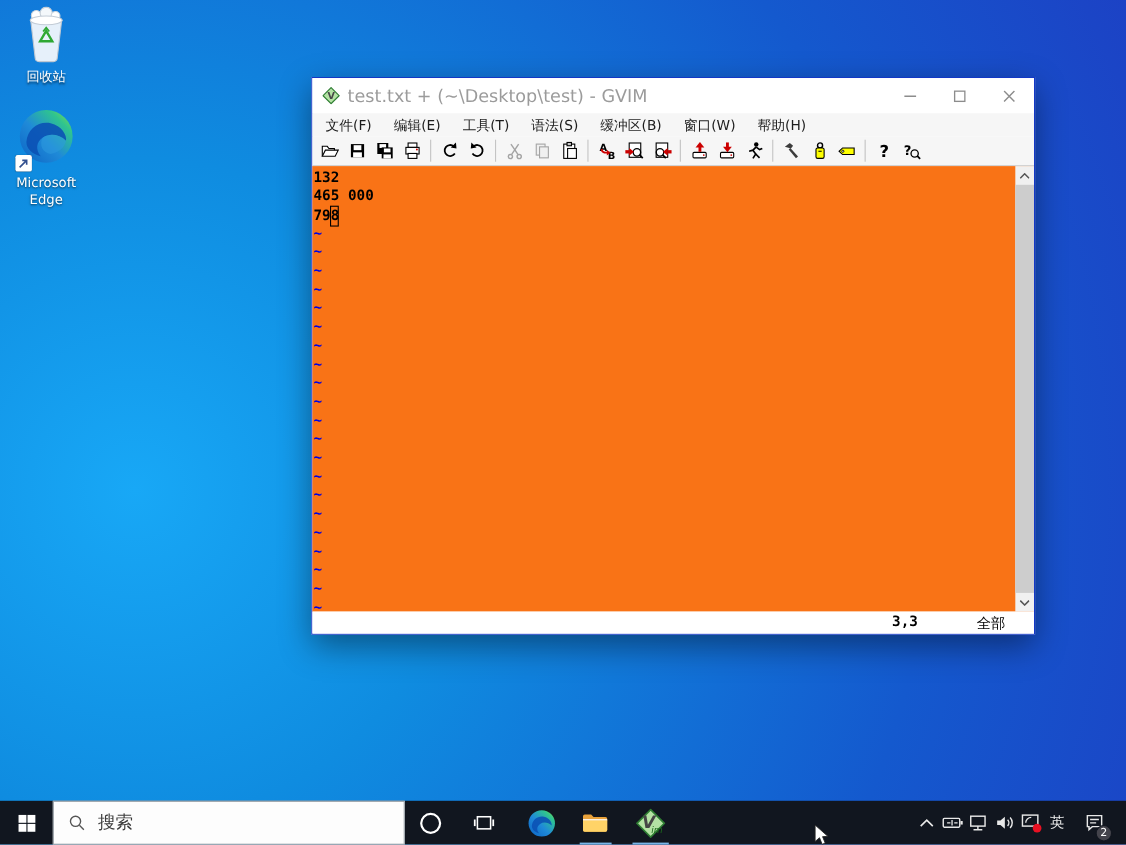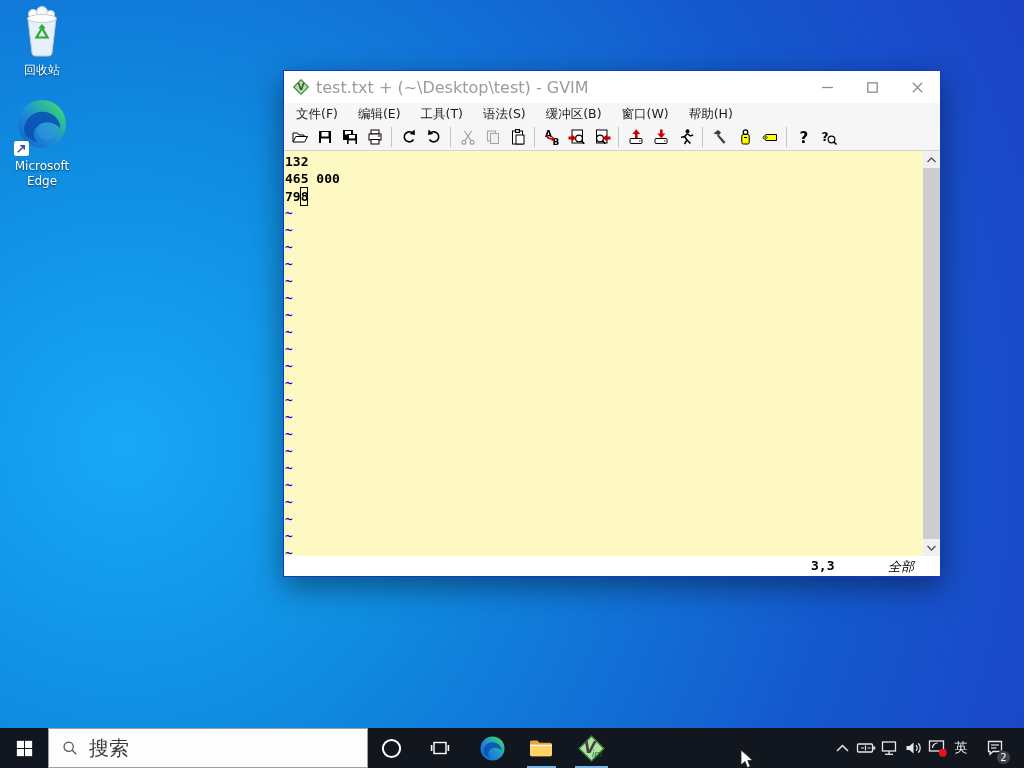--- a/index.html
+++ b/index.html
@@ -39,48 +39,48 @@
   .wc-btn { width:45px; height:100%; display:flex; align-items:center; justify-content:center; }
 
   .menubar { height:21px; background:#f6f6f6; display:flex; align-items:center; padding-left:2px; }
   .menu-item { font-size:12.5px; color:#1d1d1d; padding:0 10px; line-height:21px; }
 
   .toolbar { height:27px; background:#f6f6f6; border-bottom:1px solid #d2d2d2; display:flex; align-items:center; padding-left:3px; }
   .tb-btn { width:25px; height:24px; display:flex; align-items:center; justify-content:center; }
   .tb-btn.dim { opacity:.9; }
   .tb-sep { width:1px; height:20px; background:#c4c4c4; margin:0 4px; }
 
-  .editor { position:relative; height:405px; background:#fef9c3; }
+  .editor { position:relative; height:405px; background:#f97316; }
   .buffer {
     position:absolute; left:0; right:17px; top:0; bottom:0; overflow:hidden;
     padding:2px 0 0 1px; font:bold 13px/17px "DejaVu Sans Mono", monospace;
     color:#000; white-space:pre;
   }
   .bufline { height:17px; }
   .tilde-line { height:17px; color:#0000e4; }
   .hcursor { display:inline-block; width:8px; border:1px solid #000; margin:0 -1px; }
 
   .scrollbar { position:absolute; right:0; top:0; width:17px; height:100%; background:#f0f0f0; }
   .sb-btn { position:absolute; left:0; width:17px; height:17px; display:flex; align-items:center; justify-content:center; }
   .sb-up { top:0; } .sb-down { bottom:0; }
   .sb-thumb { position:absolute; left:0; top:17px; bottom:17px; width:17px; background:#cdcdcd; }
 
   .statusbar { height:20px; position:relative; background:#fff; }
   .ruler { position:absolute; left:499px; top:2px; font:bold 13px "DejaVu Sans Mono", monospace; color:#000;margin-left:28px; }
-  .pos { position:absolute; right:26px; top:2px; font-size:13px; color:#000;font-style:italic; }
+  .pos { position:absolute; right:26px; top:2px; font-size:13px; color:#000; }
 
   
   .taskbar { position:absolute; left:0; bottom:0; width:1024px; height:40px; background:#11161f; }
   .start-btn { position:absolute; left:0; top:0; width:48px; height:40px; display:flex; align-items:center; justify-content:center; }
   .searchbox {
     position:absolute; left:48px; top:0; width:320px; height:40px;
     background:#fdfdfd; border:1px solid #99a1a8; display:flex; align-items:center;
     padding-left:13px; gap:11px;
   }
-  .searchbox .ph { font-size:20px; color:#3c3c3c; }
+  .searchbox .ph { font-size:16px; color:#3c3c3c; }
   .tb-iconbtn { position:absolute; top:0; width:44px; height:40px; display:flex; align-items:center; justify-content:center; }
   .indicator { position:absolute; bottom:0; height:2px; background:#79b6e8; }
   .tray-btn { position:absolute; top:0; width:24px; height:40px; display:flex; align-items:center; justify-content:center; }
   .lang { color:#eee; font-size:13px; }
   .ac-badge {
     position:absolute; left:996px; top:750px; width:15px; height:15px; border-radius:50%;
     background:#43434b; color:#fff; font-size:10px; display:flex; align-items:center;
     justify-content:center; border:1px solid #11161f;
   }
 </style>

